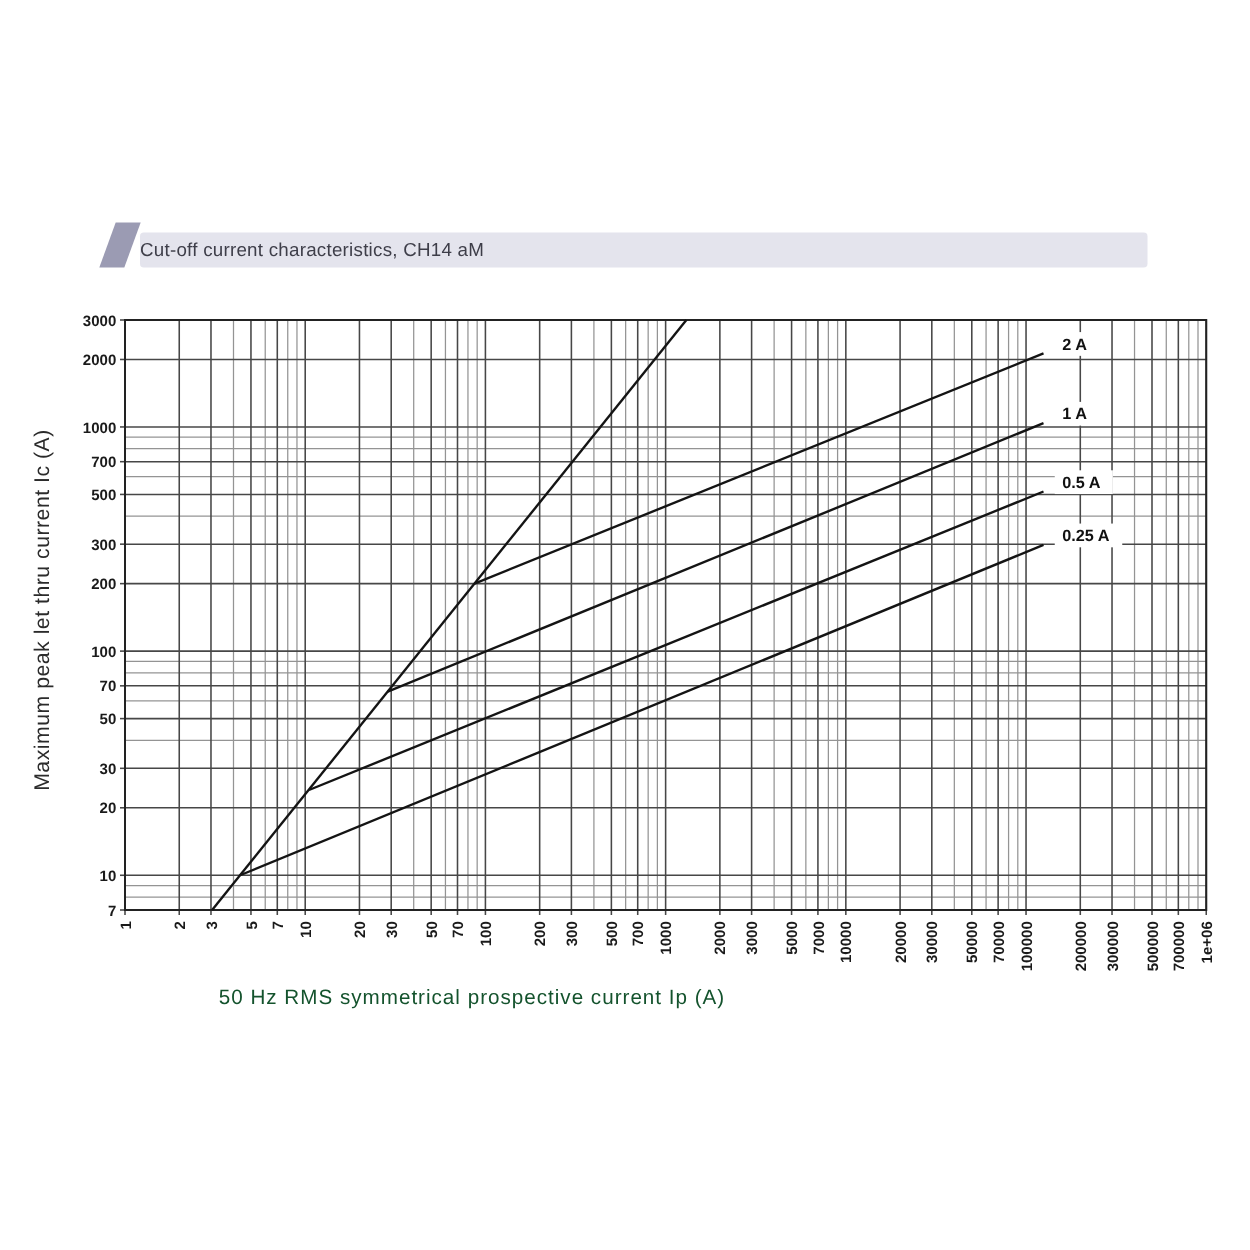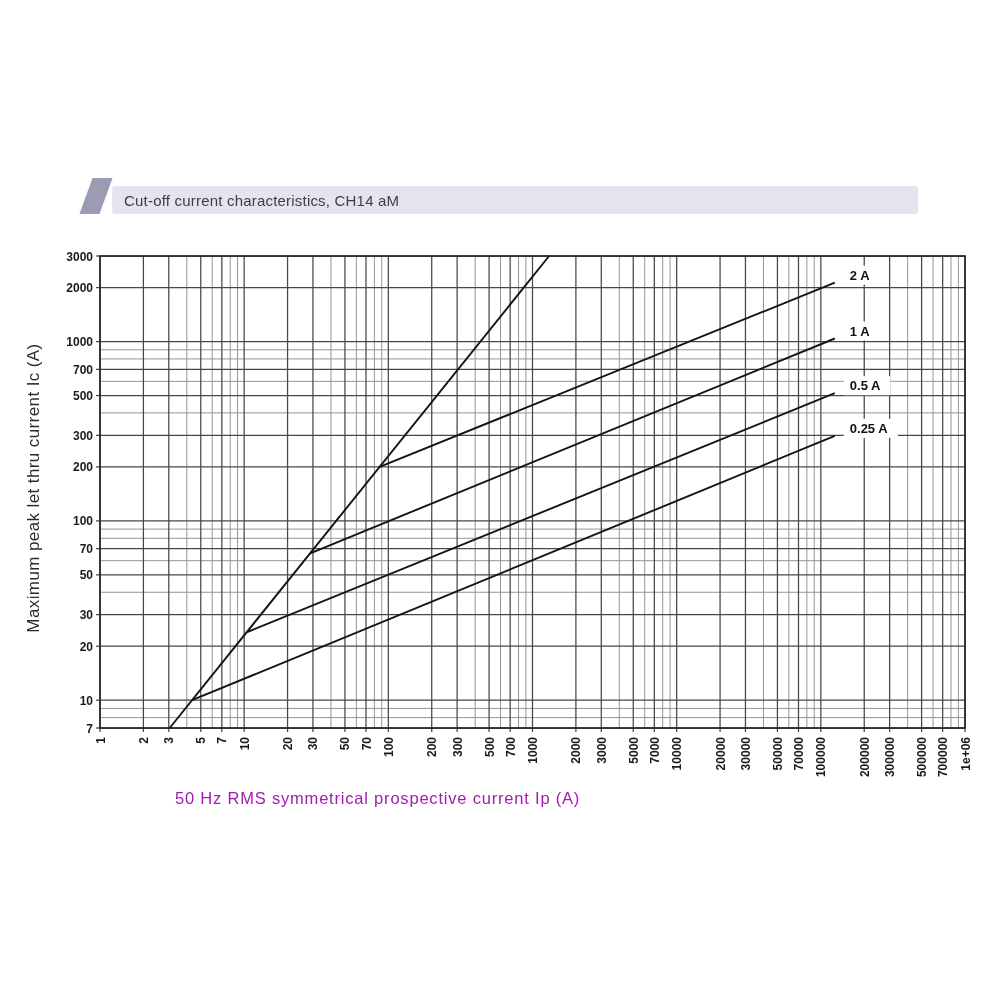--- a/index.html
+++ b/index.html
@@ -2,25 +2,25 @@
 <html><head>
 <meta charset="utf-8">
 <style>
   html,body{margin:0;padding:0;background:#ffffff;}
   .page{position:relative;width:1000px;height:1000px;background:#fff;overflow:hidden;
         font-family:"Liberation Sans", sans-serif;}
   .header-accent{position:absolute;left:86px;top:178px;width:20px;height:36px;
         background:#9b9bb3;transform:skewX(-20deg);}
   .header-bar{position:absolute;left:112px;top:186px;width:806px;height:28px;
         background:#e4e4ed;border-radius:3px;display:flex;align-items:center;}
-  .header-title{font-size:15px;color:#3e3e49;letter-spacing:0.2px;padding-left:12px;}
+  .header-title{font-size:15px;color:#3e3e49;letter-spacing:0.2px;padding-left:0;}
   .ylabel{position:absolute;left:-214px;top:476px;width:500px;height:24px;
         transform:rotate(-90deg);text-align:center;font-size:17px;color:#2b2b2b;
         letter-spacing:0.4px;}
-  .xlabel{position:absolute;left:175px;top:789px;font-size:16.5px;color:#a21caf;
+  .xlabel{position:absolute;left:175px;top:789px;font-size:16.5px;color:#14532d;
         letter-spacing:0.8px;}
   #chart-svg{position:absolute;left:0;top:0;}
   #chart-svg text{font-family:"Liberation Sans", sans-serif;}
   .ticklab{font-size:12px;font-weight:600;fill:#1a1a1a;}
   .curvelab{font-size:13px;font-weight:700;fill:#111111;}
 </style>
 </head>
 <body>
 
 <div class="page">

